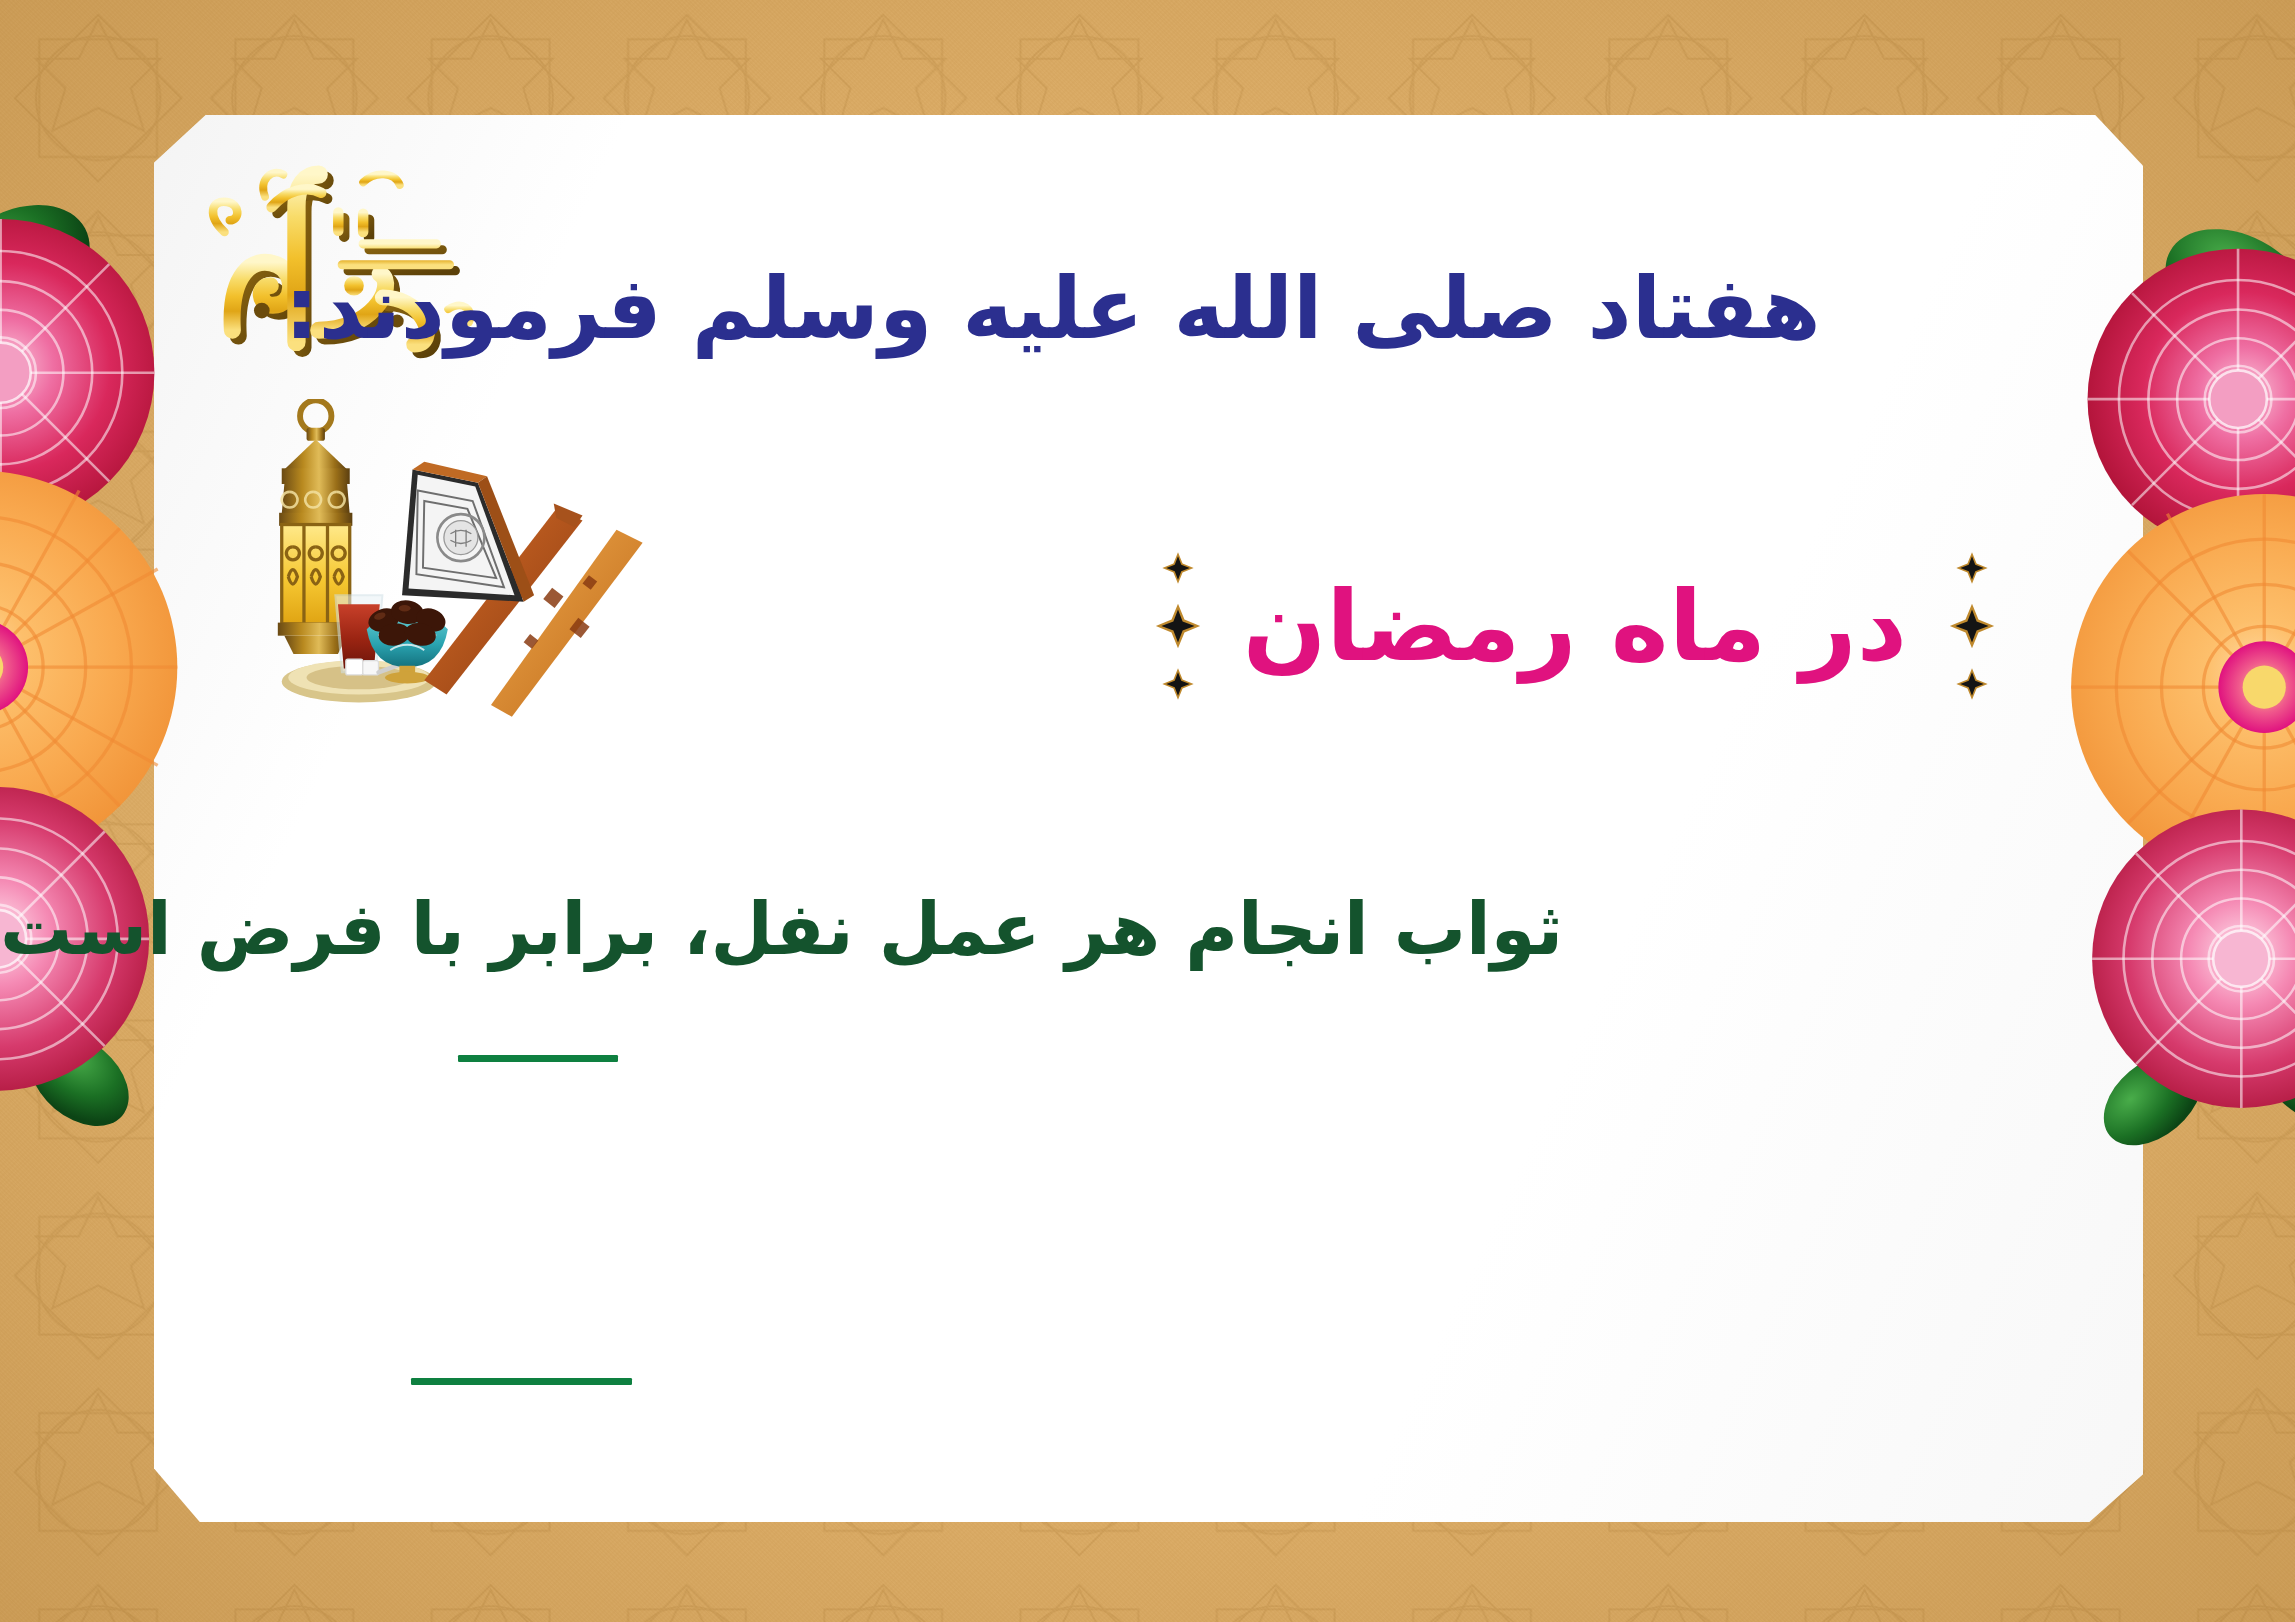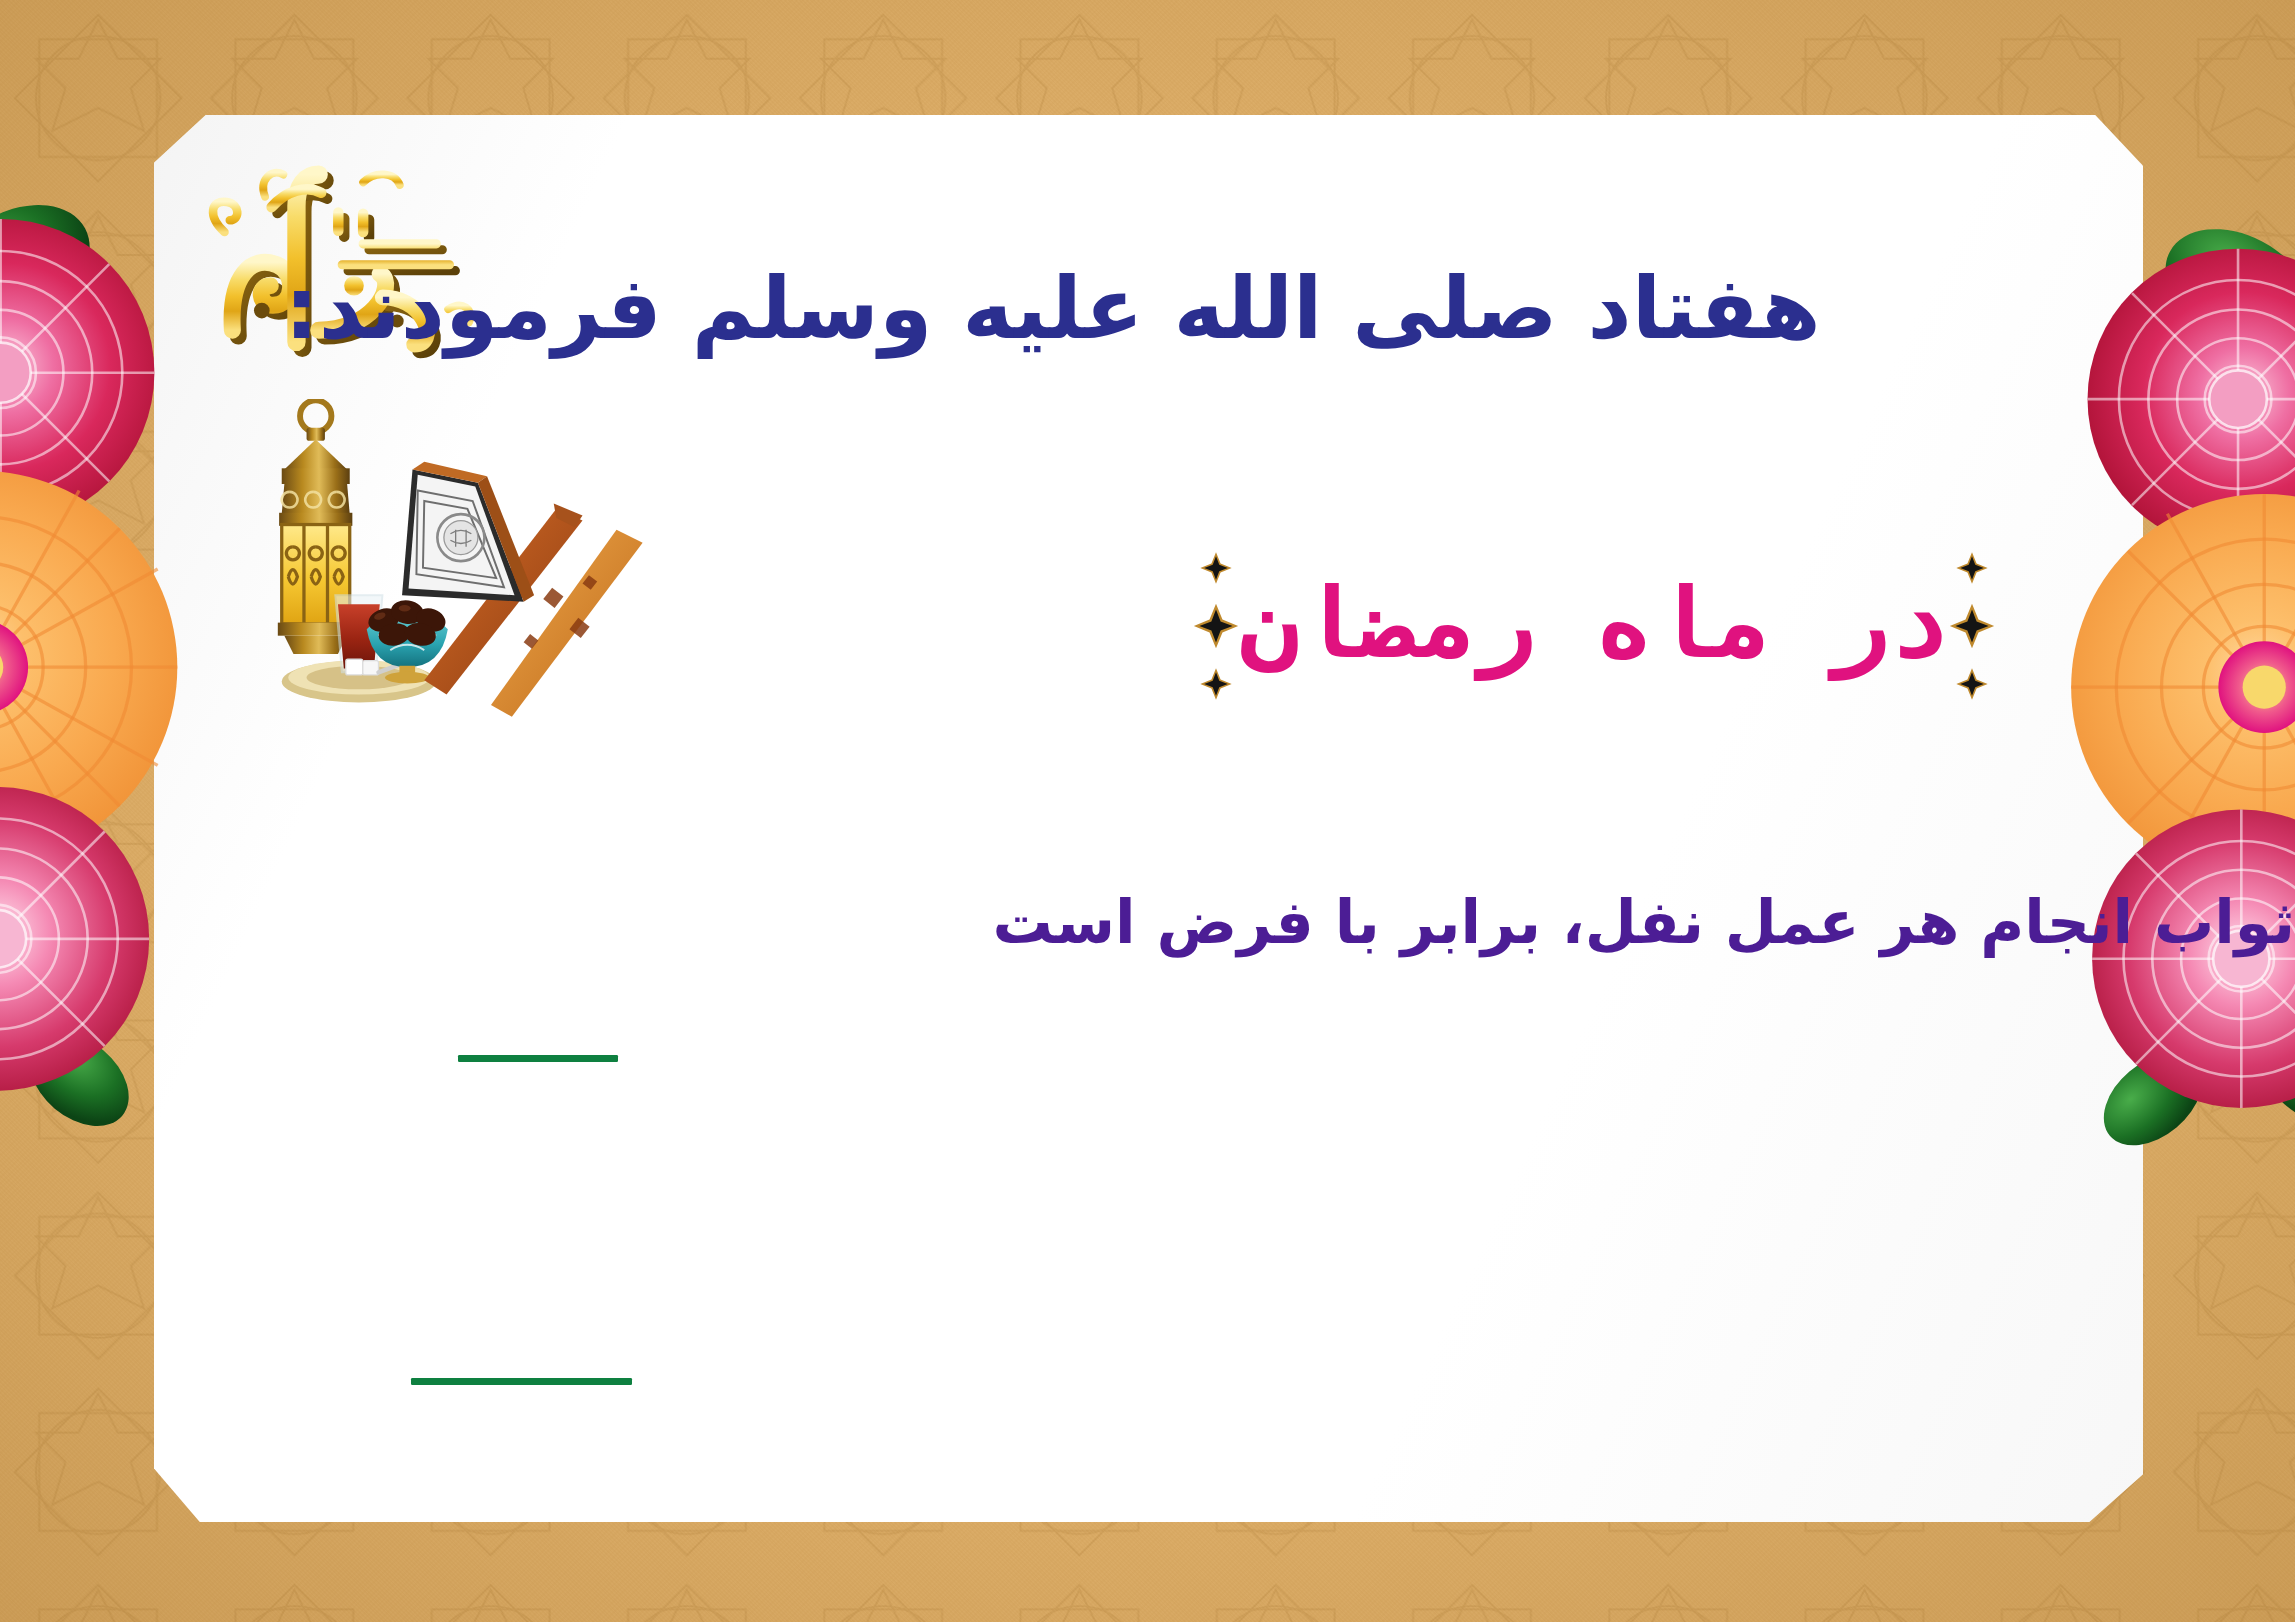--- a/index.html
+++ b/index.html
@@ -79,31 +79,30 @@
        font-family:"DejaVu Sans","Liberation Sans",sans-serif;}
   .heading{
     left:0;right:190px;top:258px;
     text-align:center;
     color:#2b2f8f;
     font-size:86px;
     letter-spacing:-0.7px;
   }
   .pink-row{
     position:absolute;left:753px;top:550px;width:1243px;height:151px;
-    display:flex;align-items:center;justify-content:flex-start;
+    display:flex;align-items:center;justify-content:flex-start;gap:41px;
     direction:rtl;
-    font-family:Liberation Mono, monospace;
   }
   .pink-text{
     color:#e0127f;font-size:98px;font-weight:bold;direction:rtl;white-space:nowrap;
   }
   .orn{display:flex;flex-direction:column;align-items:center;justify-content:center;gap:17px;}
   .green-line{
-    color:#4c1d95;font-size:60px;font-weight:bold;direction:rtl;white-space:nowrap;
-    position:absolute;text-align:right;left:0;right:0;
+    color:#14532d;font-size:72px;font-weight:bold;direction:rtl;white-space:nowrap;
+    position:absolute;text-align:left;left:0;right:0;
   }
   .g1{top:887px;}
   .g2{top:1211px;}
   .uline{position:absolute;background:#0e8040;height:7.2px;border-radius:1.3px;}
   .u1{left:458px;top:1055px;width:160px;}
   .u2{left:411px;top:1378px;width:221px;}
 </style>
 </head>
 <body>
 

